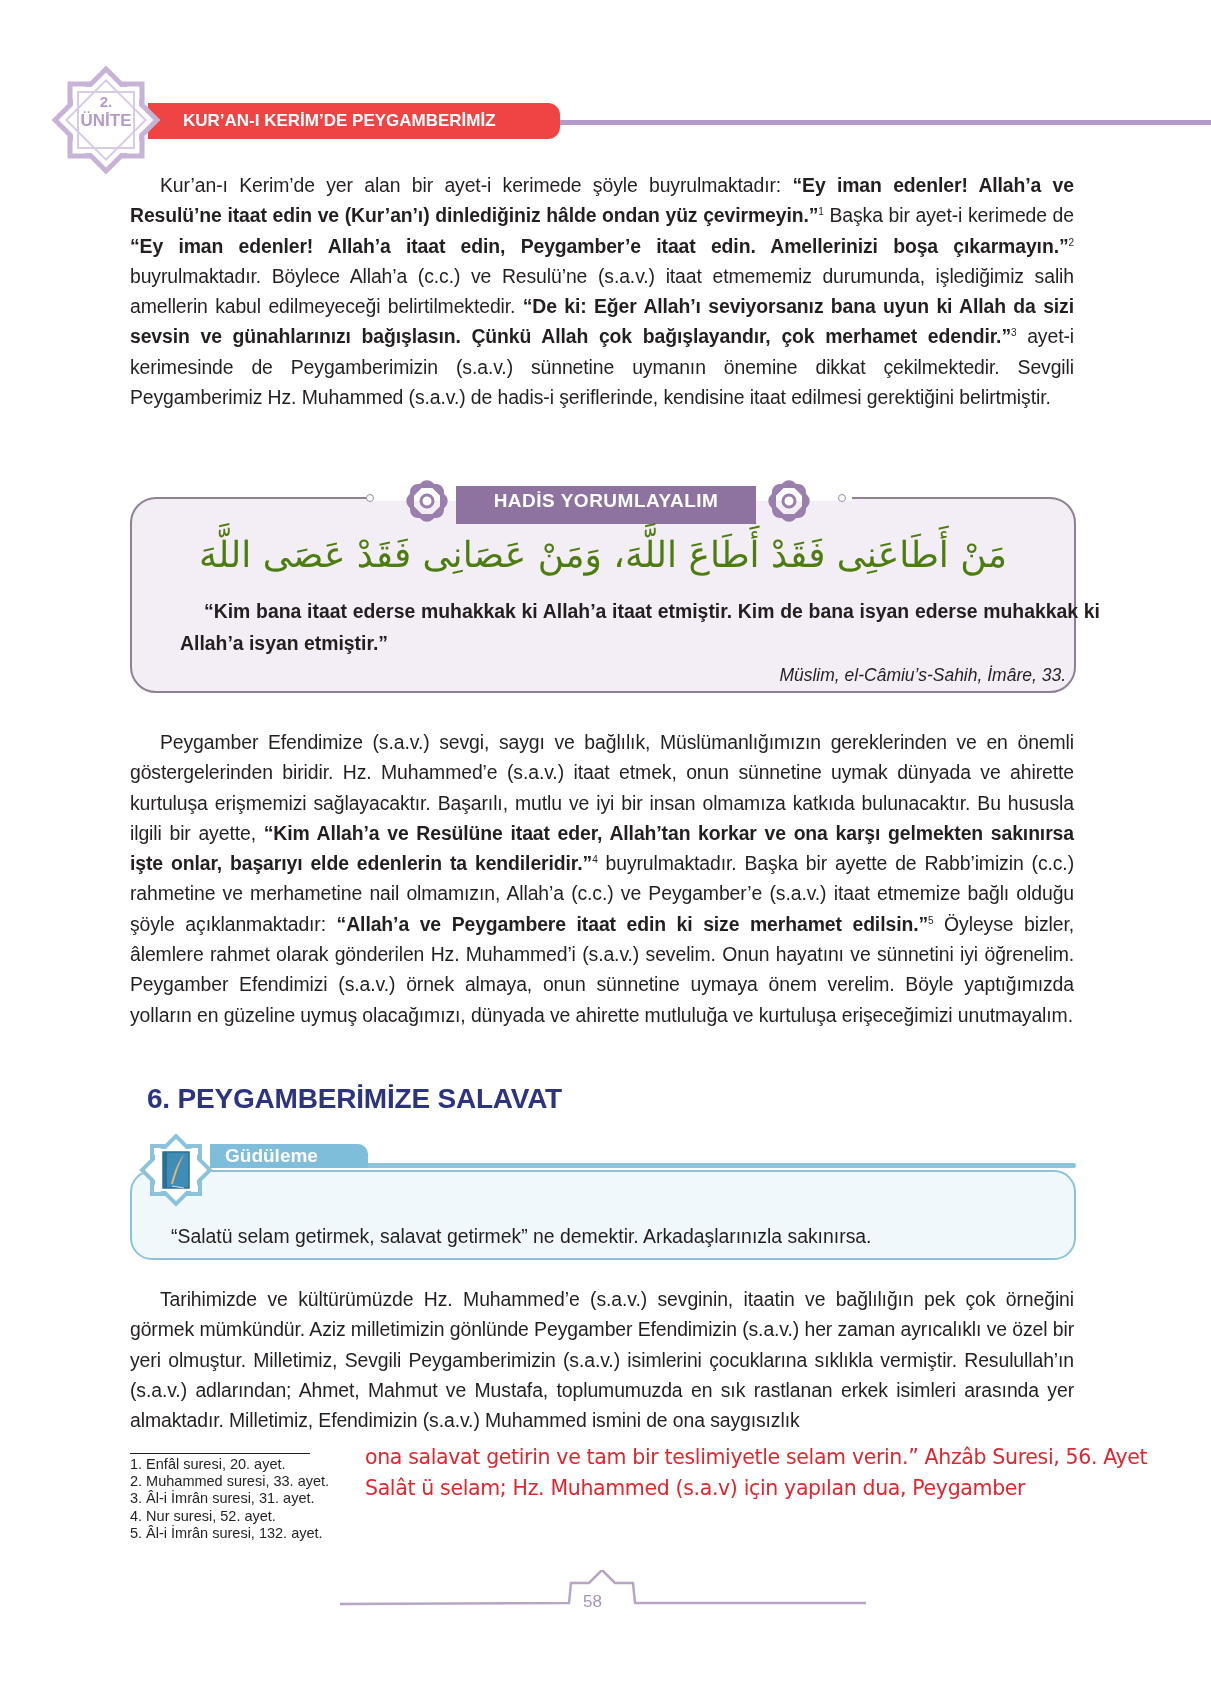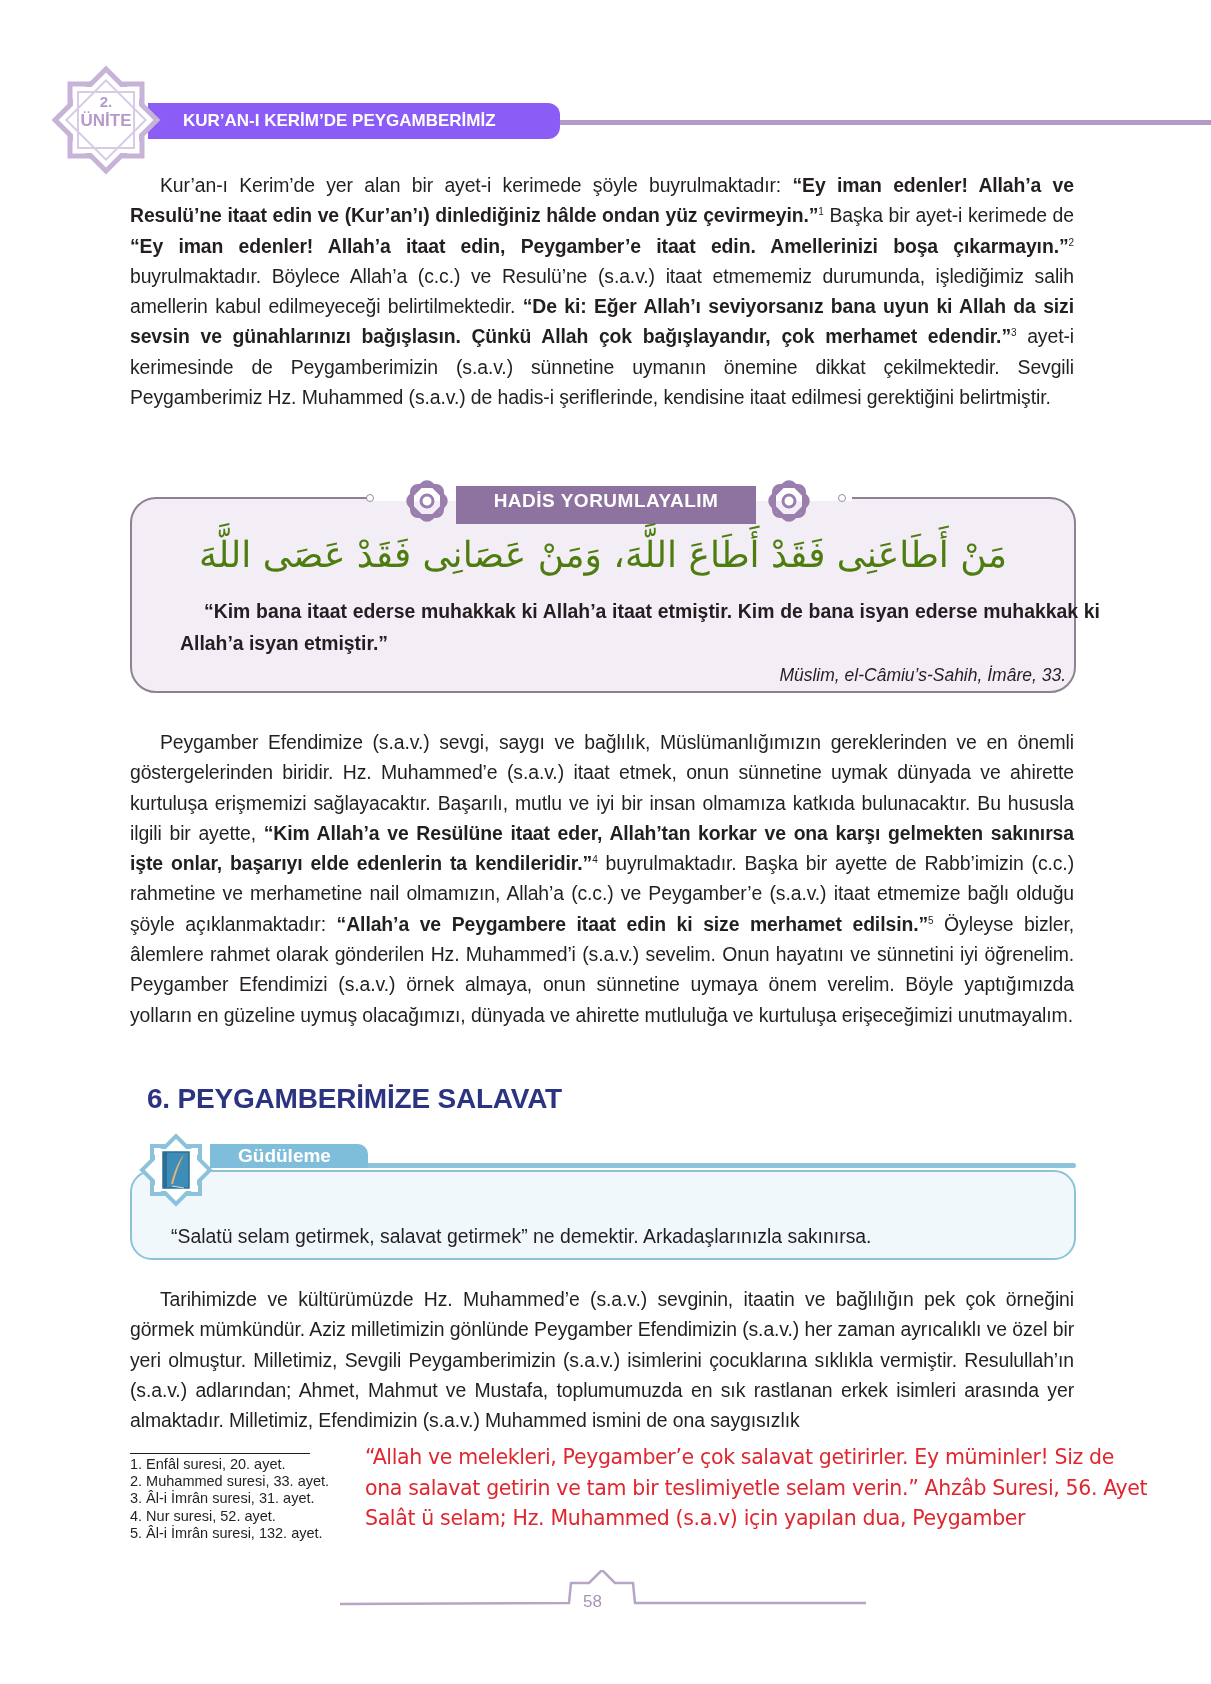--- a/index.html
+++ b/index.html
@@ -10,21 +10,21 @@
   .abs { position: absolute; }
 
   
   #unit-badge { left: 44px; top: 58px; width: 124px; height: 124px; }
   #unit-badge svg { width: 100%; height: 100%; display: block; }
   .unit-num { position: absolute; left: 0; width: 124px; text-align: center; color: #b49ac9; font-weight: bold; font-size: 15px; }
   #unit-num { top: 35px; }
   #unit-word { top: 53px; font-size: 17px; }
   #chapter-bar {
     left: 148px; top: 103px; height: 36px; width: 412px;
-    background: #8b5cf6; border-radius: 0 12px 12px 0;
+    background: #ef4444; border-radius: 0 12px 12px 0;
     color: #ffffff; font-weight: bold; font-size: 17px; line-height: 36px;
     padding-left: 35px; box-sizing: border-box;
   }
   #chapter-line { left: 556px; top: 120px; width: 655px; height: 5px; background: #b49ac9; }
 
   
   .para {
     position: absolute; left: 130px; width: 944px;
     font-size: 19.4px; line-height: 30.3px; text-align: justify;
     text-indent: 30px; letter-spacing: -0.1px;
@@ -61,21 +61,21 @@
 
   
   #motivation-box {
     left: 130px; top: 1170px; width: 946px; height: 90px;
     background: #f1f8fb; border: 2px solid #8cc3db; border-radius: 22px; box-sizing: border-box;
   }
   #motivation-topbar { left: 210px; top: 1163px; width: 866px; height: 5px; background: #8cc3db; border-radius: 3px; }
   #motivation-tab {
     left: 210px; top: 1144px; width: 158px; height: 24px;
     background: #7fbedb; border-radius: 0 10px 0 0;
-    color: #ffffff; font-weight: bold; font-size: 19px; line-height: 24px; padding-left: 28px; box-sizing: border-box;
+    color: #ffffff; font-weight: bold; font-size: 19px; line-height: 24px; padding-left: 15px; box-sizing: border-box;
   }
   #motivation-icon { left: 136px; top: 1130px; width: 80px; height: 80px; }
   #motivation-icon svg { width: 100%; height: 100%; display: block; }
   #motivation-text { left: 171px; top: 1225px; font-size: 19.4px; }
 
   
   #footnote-rule { left: 130px; top: 1453px; width: 180px; height: 1px; background: #231f20; }
   #footnotes { left: 130px; top: 1456px; font-size: 14.5px; line-height: 17.2px; }
   #footnotes div { white-space: nowrap; }
 
@@ -175,21 +175,20 @@
 <div id="footnote-rule" class="abs"></div>
 <div id="footnotes" class="abs">
   <div>1. Enfâl suresi, 20. ayet.</div>
   <div>2. Muhammed suresi, 33. ayet.</div>
   <div>3. Âl-i İmrân suresi, 31. ayet.</div>
   <div>4. Nur suresi, 52. ayet.</div>
   <div>5. Âl-i İmrân suresi, 132. ayet.</div>
 </div>
 
 <div id="annotation" class="abs">
-  <div>“Allah ve melekleri, Peygamber’e çok salavat getirirler. Ey müminler! Siz de</div>
   <div>ona salavat getirin ve tam bir teslimiyetle selam verin.” Ahzâb Suresi, 56. Ayet</div>
   <div>Salât ü selam; Hz. Muhammed (s.a.v) için yapılan dua, Peygamber</div>
 </div>
 
 <div id="page-footer" class="abs">
   <svg viewBox="0 0 526 50">
     <polyline points="0,34 229,33 231,13 249,13 262,0 275,13 293,13 295,33 526,33" fill="none" stroke="#b7a5c6" stroke-width="2.5"></polyline>
   </svg>
 </div>
 <div id="page-number" class="abs">58</div>

